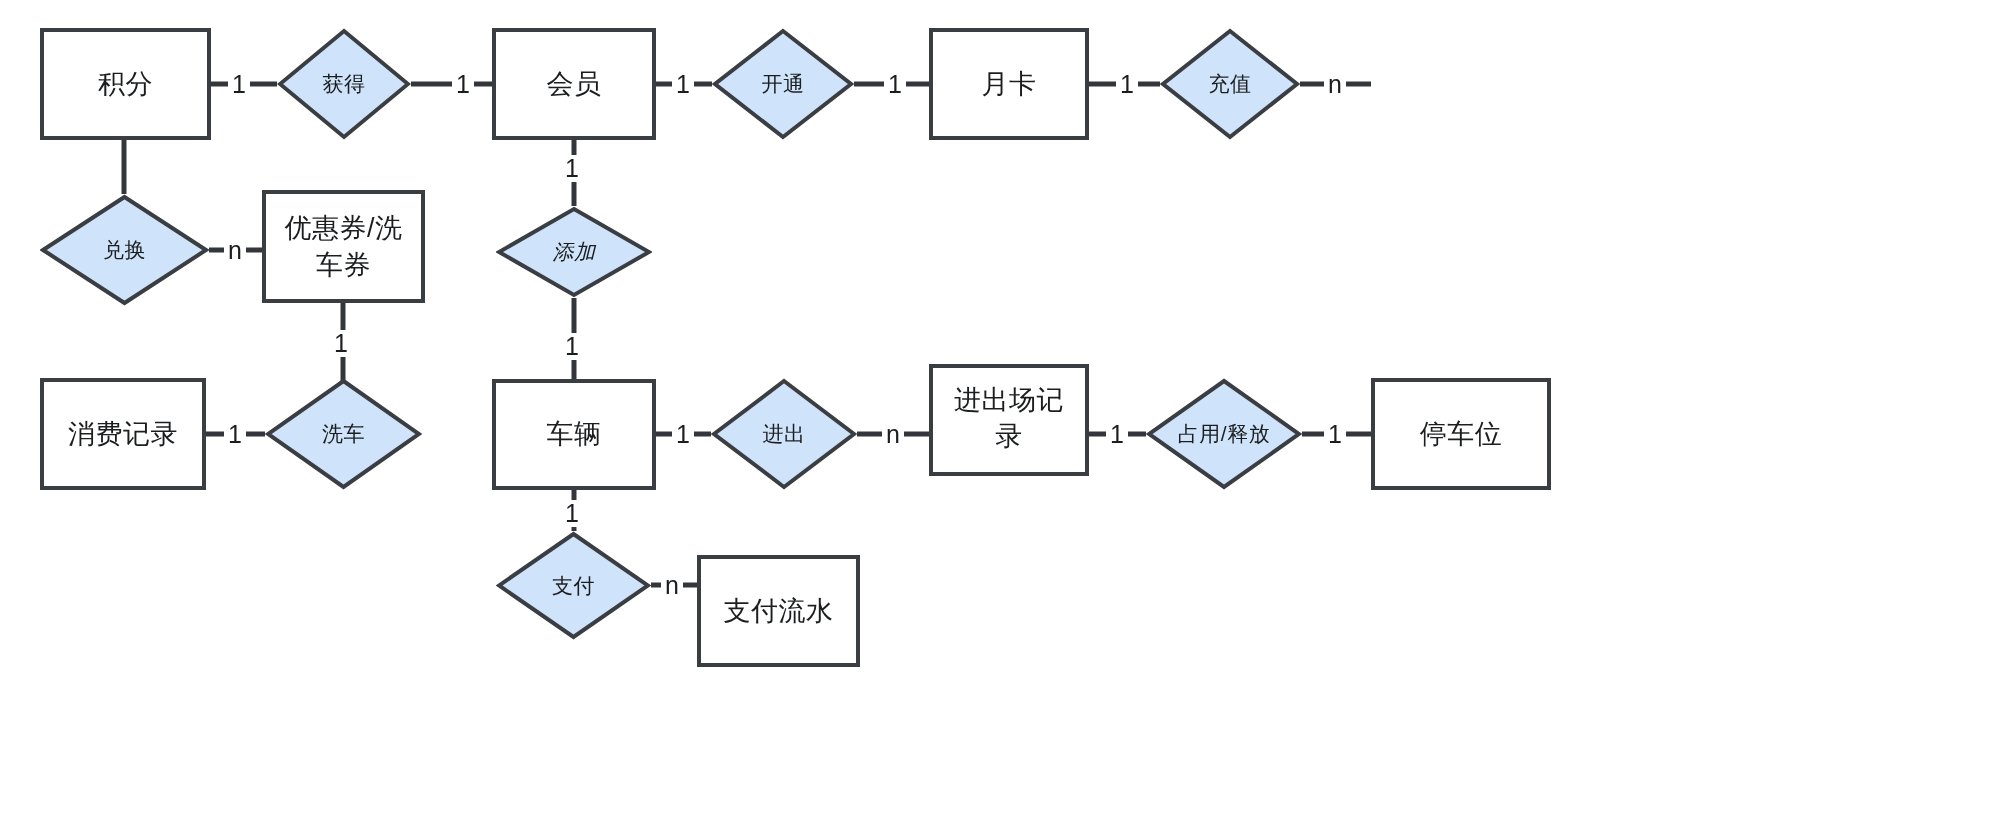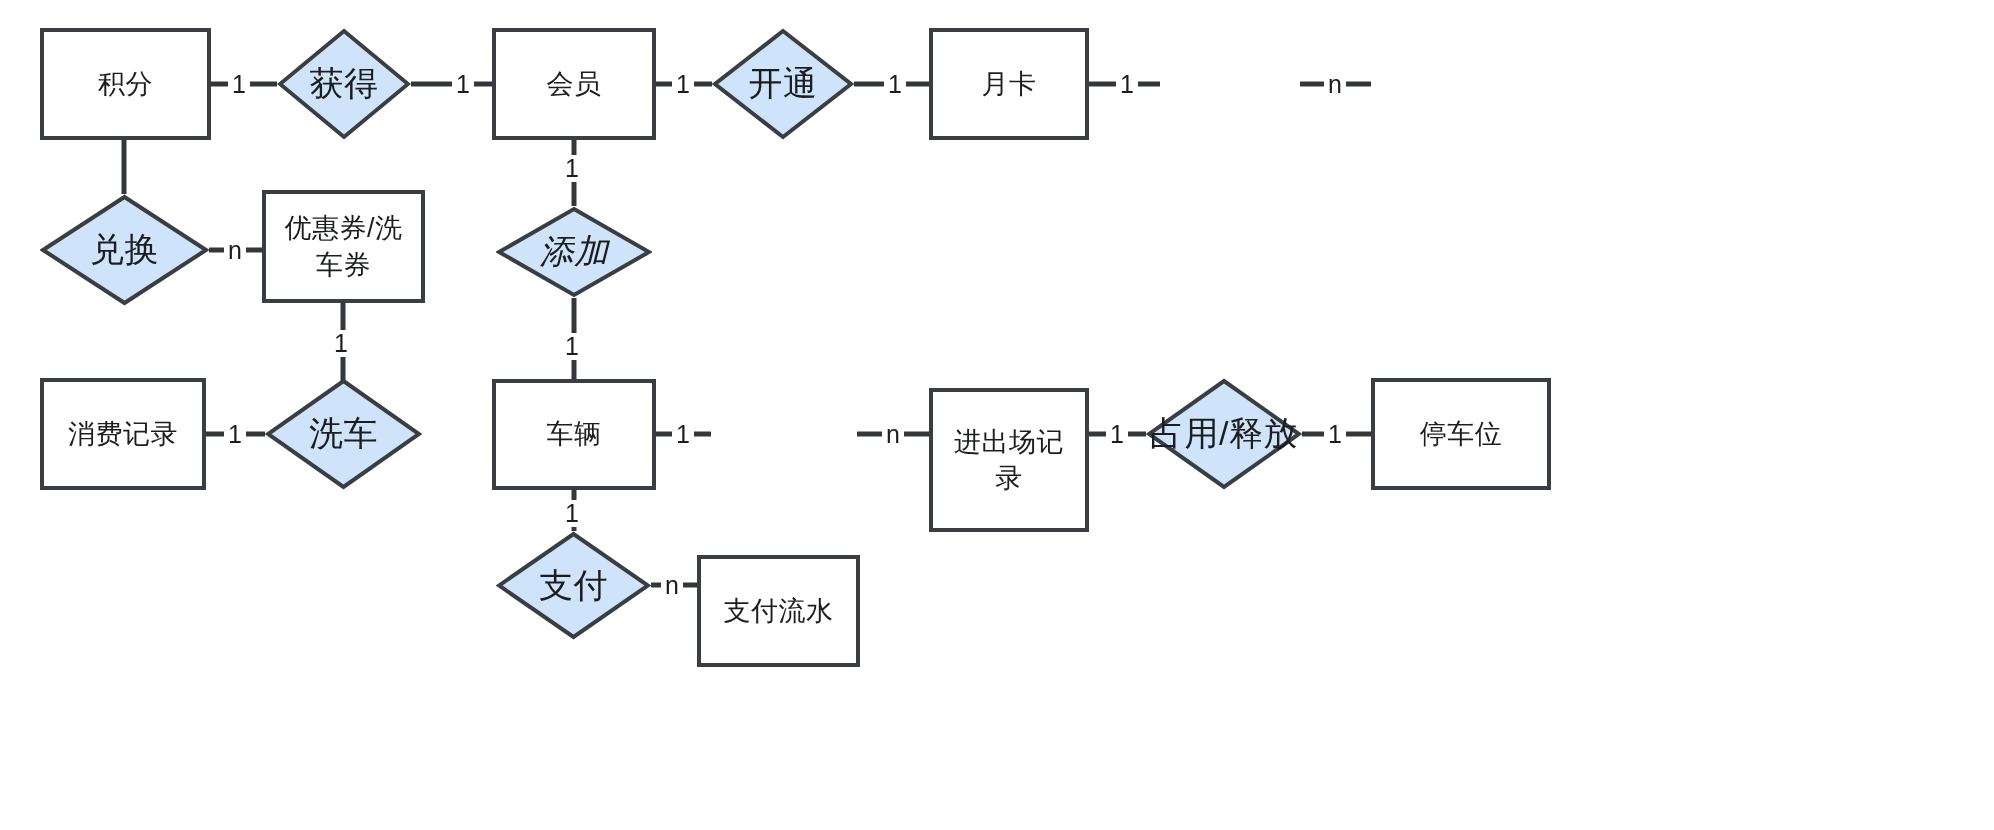--- a/index.html
+++ b/index.html
@@ -72,21 +72,21 @@
     position: absolute;
     left: 0;
     top: 0;
     width: 100%;
     height: 100%;
     display: flex;
     align-items: center;
     justify-content: center;
     text-align: center;
     color: #1b1d1f;
-    font-size: 34px;
+    font-size: 21px;
     letter-spacing: 0.5px;
     pointer-events: none;
   }
 
   
   .card {
     position: absolute;
     color: #1b1d1f;
     font-size: 25px;
     line-height: 1;
@@ -150,20 +150,26 @@
     <svg class="dia" viewBox="0 0 142 112" preserveAspectRatio="none">
       <polygon points="71,3 139,56 71,109 3,56"></polygon>
     </svg>
     <span class="rel-label">开通</span>
   </div>
 
   <div class="entity" style="left:929px; top:28px; width:160px; height:112px;align-items:center;">
     <span>月卡</span>
   </div>
 
+  <div class="rel" style="left:1160px; top:28px; width:140px; height:112px;">
+    <svg class="dia" viewBox="0 0 140 112" preserveAspectRatio="none">
+      <polygon points="70,3 137,56 70,109 3,56"></polygon>
+    </svg>
+    <span class="rel-label">充值</span>
+  </div>
 
 
   <span class="card" style="left:228px; top:71px;">1</span>
   <span class="card" style="left:452px; top:71px;">1</span>
   <span class="card" style="left:672px; top:71px;">1</span>
   <span class="card" style="left:884px; top:71px;">1</span>
   <span class="card" style="left:1116px; top:71px;">1</span>
   <span class="card" style="left:1324px; top:71px;">n</span>
 
   <div class="rel" style="left:40px; top:194px; width:169px; height:112px;">
@@ -197,22 +203,28 @@
     <svg class="dia" viewBox="0 0 157 112" preserveAspectRatio="none">
       <polygon points="78.5,3 154,56 78.5,109 3,56"></polygon>
     </svg>
     <span class="rel-label">洗车</span>
   </div>
 
   <div class="entity" style="left:492px; top:379px; width:164px; height:111px;">
     <span>车辆</span>
   </div>
 
-
-  <div class="entity" style="left:929px; top:388px; width:160px; height:144px;">
+  <div class="rel" style="left:711px; top:378px; width:146px; height:112px;">
+    <svg class="dia" viewBox="0 0 146 112" preserveAspectRatio="none">
+      <polygon points="73,3 143,56 73,109 3,56"></polygon>
+    </svg>
+    <span class="rel-label">进出</span>
+  </div>
+
+  <div class="entity" style="left:929px; top:364px; width:160px; height:112px;font-family:Liberation Mono, monospace;">
     <span>进出场记录</span>
   </div>
 
   <div class="rel" style="left:1146px; top:378px; width:156px; height:112px;">
     <svg class="dia" viewBox="0 0 156 112" preserveAspectRatio="none">
       <polygon points="78,3 153,56 78,109 3,56"></polygon>
     </svg>
     <span class="rel-label">占用/释放</span>
   </div>
 

